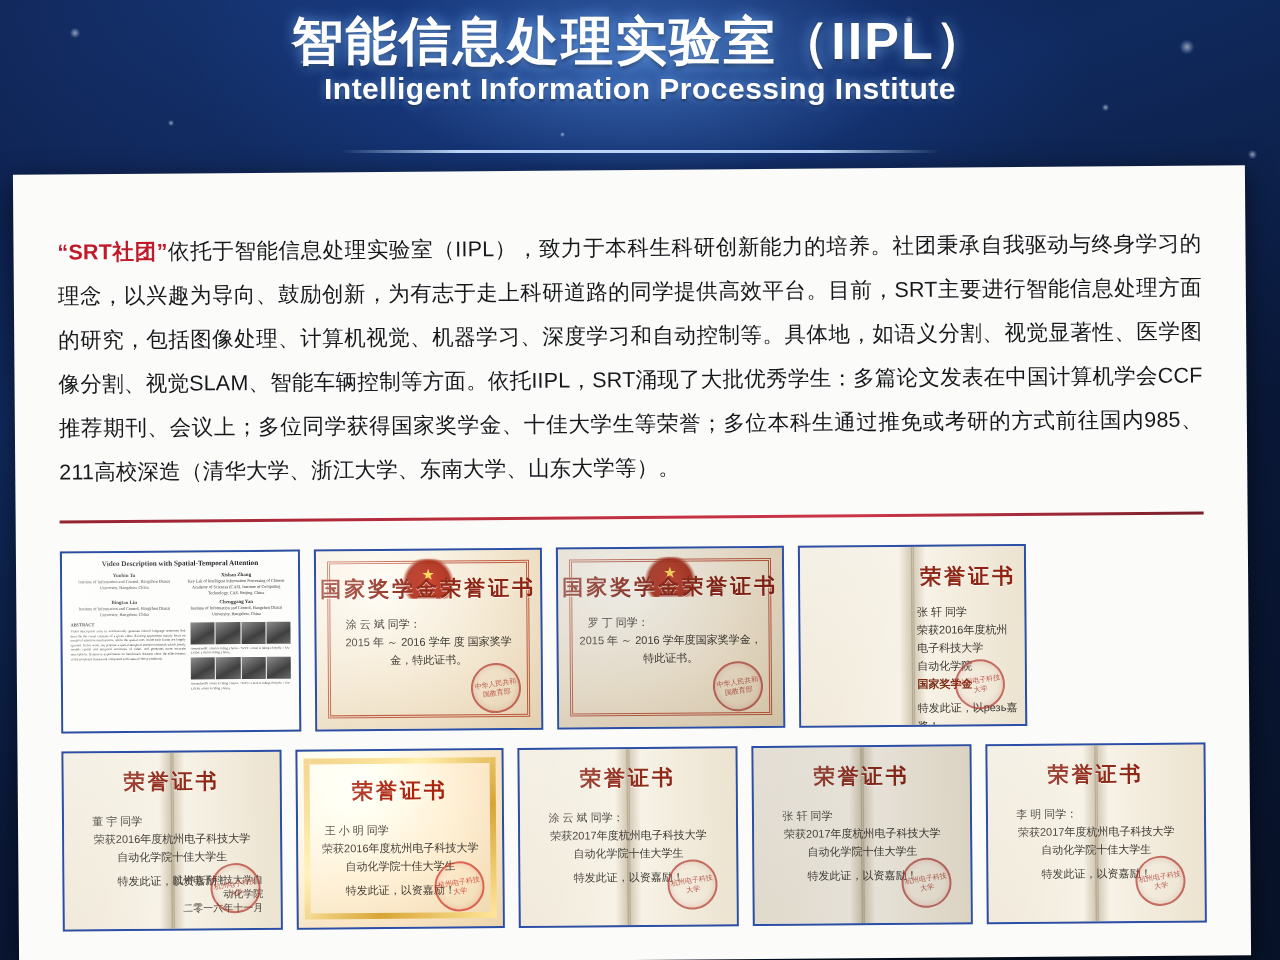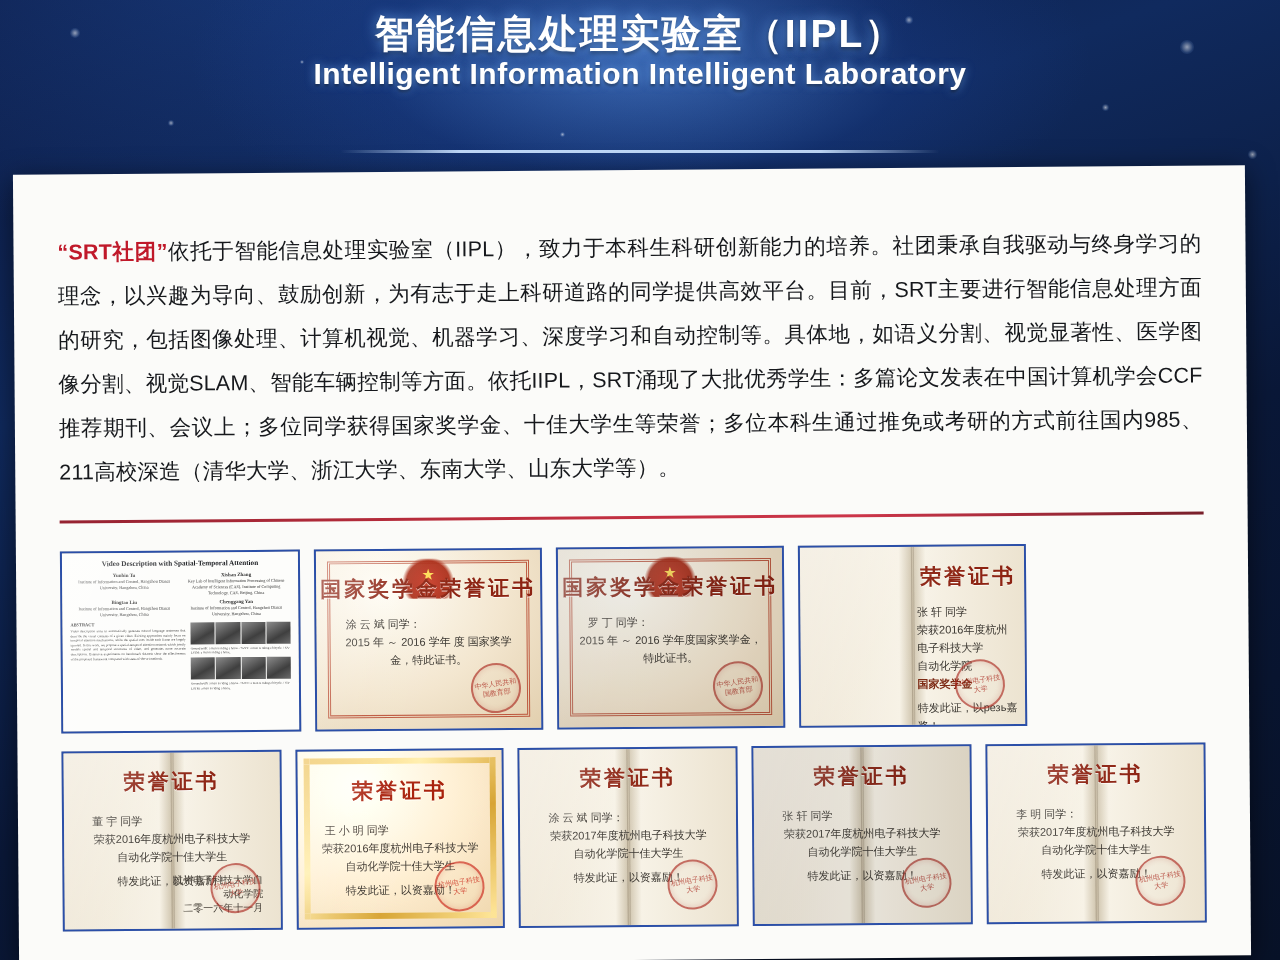--- a/index.html
+++ b/index.html
@@ -34,21 +34,21 @@
     position: absolute;
     left: 0; top: 0;
     width: 1280px;
     height: 168px;
     text-align: center;
     color: #ffffff;
   }
   .banner-cn {
     margin: 0;
     padding-top: 12px;
-    font-size: 39px;
+    font-size: 52px;
     font-weight: bold;
     letter-spacing: 2px;
     text-shadow: 0 0 14px rgba(120,180,255,0.85), 0 2px 4px rgba(0,0,0,0.6);
     line-height: 1.15;
   }
   .banner-en {
     margin: 0;
     font-size: 30px;
     font-weight: bold;
     letter-spacing: 0.5px;
@@ -286,21 +286,21 @@
   <div class="bokeh" style="left:1180px;top:40px;width:14px;height:14px;"></div>
   <div class="bokeh" style="left:1102px;top:104px;width:7px;height:7px;"></div>
   <div class="bokeh" style="left:168px;top:120px;width:6px;height:6px;"></div>
   <div class="bokeh" style="left:560px;top:132px;width:5px;height:5px;"></div>
   <div class="bokeh" style="left:905px;top:16px;width:8px;height:8px;"></div>
   <div class="bokeh" style="left:300px;top:60px;width:4px;height:4px;"></div>
   <div class="bokeh" style="left:1248px;top:150px;width:9px;height:9px;"></div>
 
   <div class="banner">
     <h1 class="banner-cn">智能信息处理实验室（IIPL）</h1>
-    <h2 class="banner-en">Intelligent Information Intelligent Laboratory</h2>
+    <h2 class="banner-en">Intelligent Information Processing Institute</h2>
   </div>
   <div class="banner-rule"></div>
 
   <div class="board">
     <div class="board-inner">
 
       <p class="intro">
         <span class="srt-tag">“SRT社团”</span><span>依托于智能信息处理实验室（IIPL），致力于本科生科研创新能力的培养。社团秉承自我驱动与终身学习的理念，以兴趣为导向、鼓励创新，为有志于走上科研道路的同学提供高效平台。目前，SRT主要进行智能信息处理方面的研究，包括图像处理、计算机视觉、机器学习、深度学习和自动控制等。具体地，如语义分割、视觉显著性、医学图像分割、视觉SLAM、智能车辆控制等方面。依托IIPL，SRT涌现了大批优秀学生：多篇论文发表在中国计算机学会CCF推荐期刊、会议上；多位同学获得国家奖学金、十佳大学生等荣誉；多位本科生通过推免或考研的方式前往国内985、211高校深造（清华大学、浙江大学、东南大学、山东大学等）。</span>
       </p>
 

